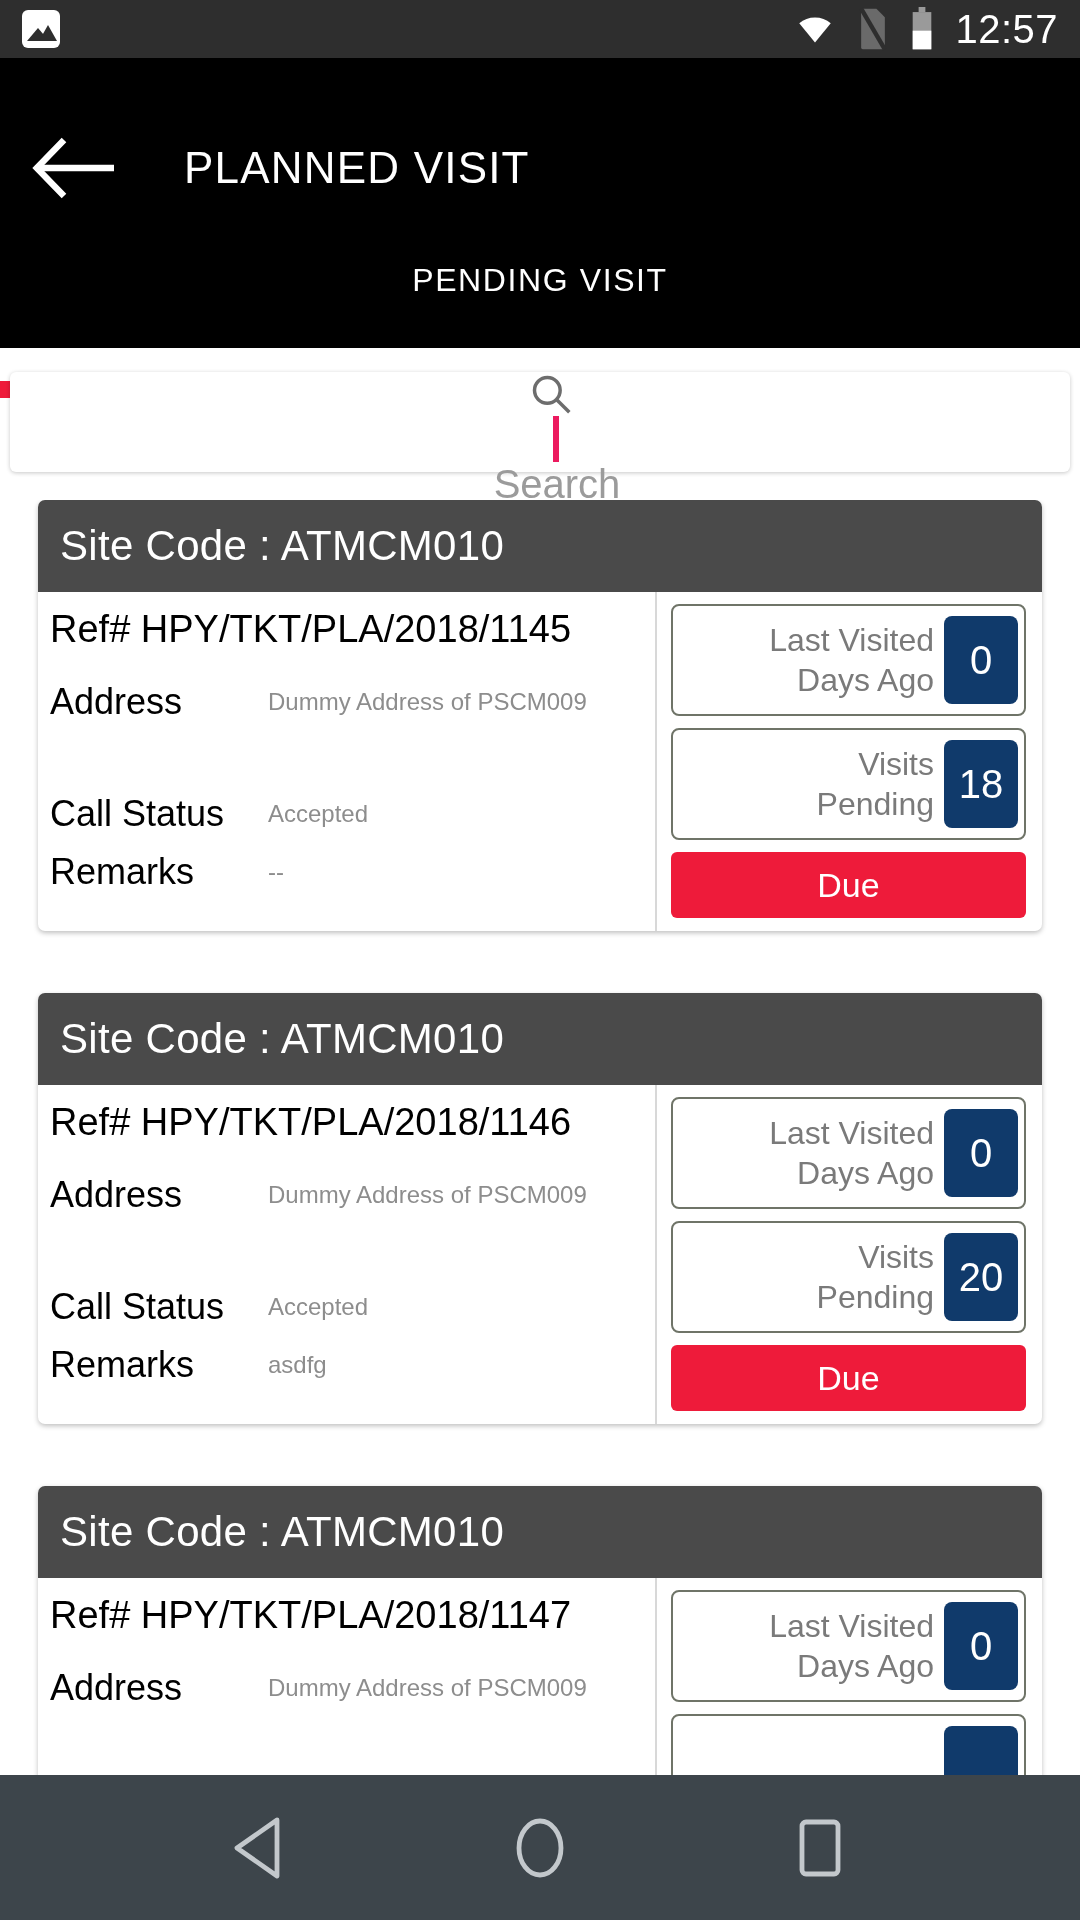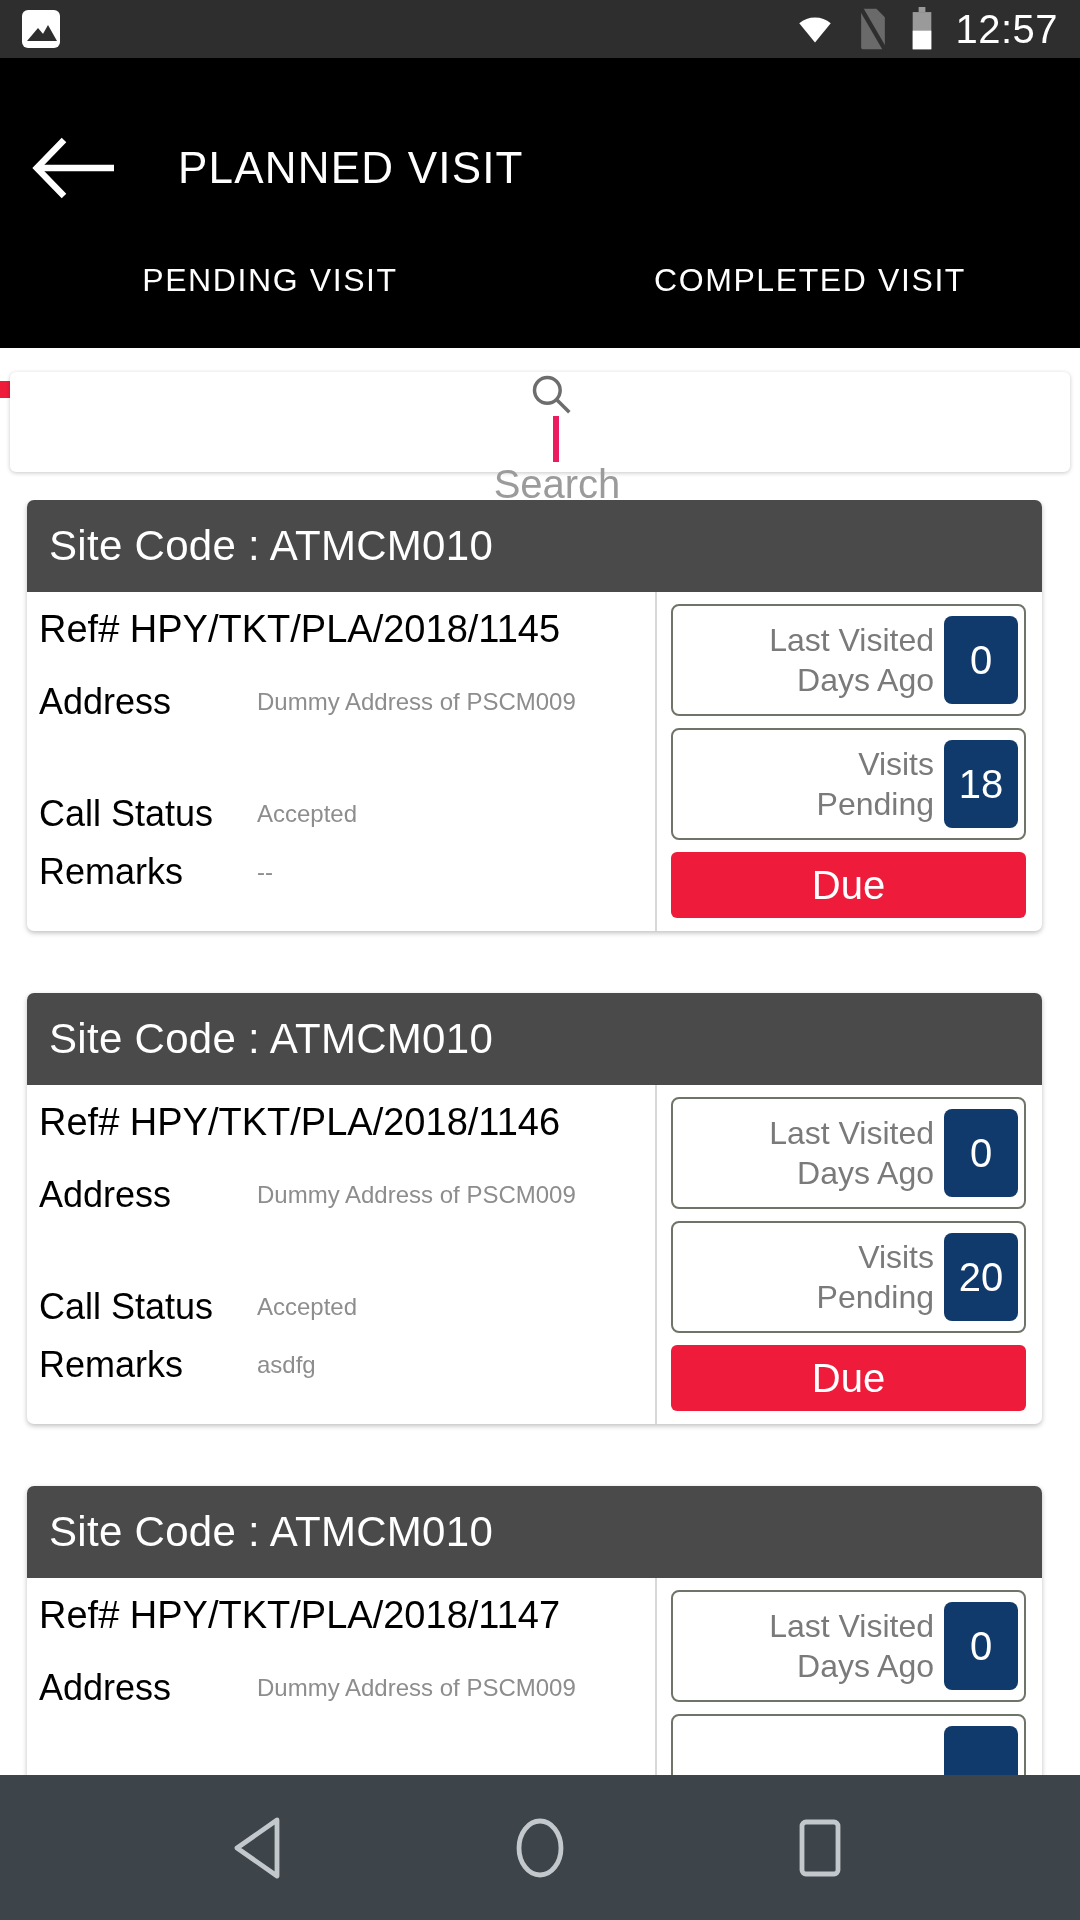--- a/index.html
+++ b/index.html
@@ -78,21 +78,21 @@
     height: 290px;
     background: #000000;
   }
   .back-btn {
     position: absolute;
     left: 30px; top: 72px;
     width: 90px; height: 76px;
   }
   .title {
     position: absolute;
-    left: 178px;
+    left: 184px;
     top: 85px;
     color: #ffffff;
     font-size: 44px;
     letter-spacing: 1.2px;
     font-weight: 400;
     white-space: nowrap;
   }
   .tabs {
     position: absolute;
     left: 0; top: 186px;
@@ -160,21 +160,21 @@
   .list {
     position: absolute;
     left: 0;
     top: 500px;
     width: 1080px;
     height: 1275px;
     overflow: hidden;
   }
   .card {
     position: relative;
-    margin: 0 38px 0 27px;
+    margin: 0 38px 0 38px;
     background: #ffffff;
     border-radius: 7px;
     box-shadow: 0 2px 5px rgba(0,0,0,0.25);
     overflow: hidden;
   }
   .card-gap { height: 62px; }
   .card-header {
     background: #4a4a4a;
     color: #ffffff;
     font-size: 42px;
@@ -257,21 +257,21 @@
     flex: none;
   }
   .due-btn {
     background: #ee1b3a;
     color: #ffffff;
     border-radius: 6px;
     height: 66px;
     display: flex;
     align-items: center;
     justify-content: center;
-    font-size: 40px;
+    font-size: 34px;
   }
 
   
   .navbar {
     position: absolute;
     left: 0;
     bottom: 0;
     width: 1080px;
     height: 145px;
     background: #3d454b;
@@ -313,21 +313,20 @@
   <div class="appbar">
     <div class="back-btn">
       <svg width="90" height="76" viewBox="0 0 45 38">
         <line x1="4" y1="19" x2="42" y2="19" stroke="#ffffff" stroke-width="3.2"></line>
         <polyline points="17,5 3.4,19 17,33" fill="none" stroke="#ffffff" stroke-width="3.2"></polyline>
       </svg>
     </div>
     <div class="title">PLANNED VISIT</div>
     <div class="tabs">
       <div class="tab">PENDING VISIT</div>
-      <div class="tab">COMPLETED VISIT</div>
     </div>
     <div class="tab-indicator"></div>
   </div>
 
   <div class="search-wrap">
     <svg class="search-icon" viewBox="0 0 24 24">
       <circle cx="10" cy="10" r="7" fill="none" stroke="#6d6d6d" stroke-width="1.9"></circle>
       <line x1="15" y1="15" x2="22" y2="22" stroke="#6d6d6d" stroke-width="1.9"></line>
     </svg>
     <div class="caret"></div>

